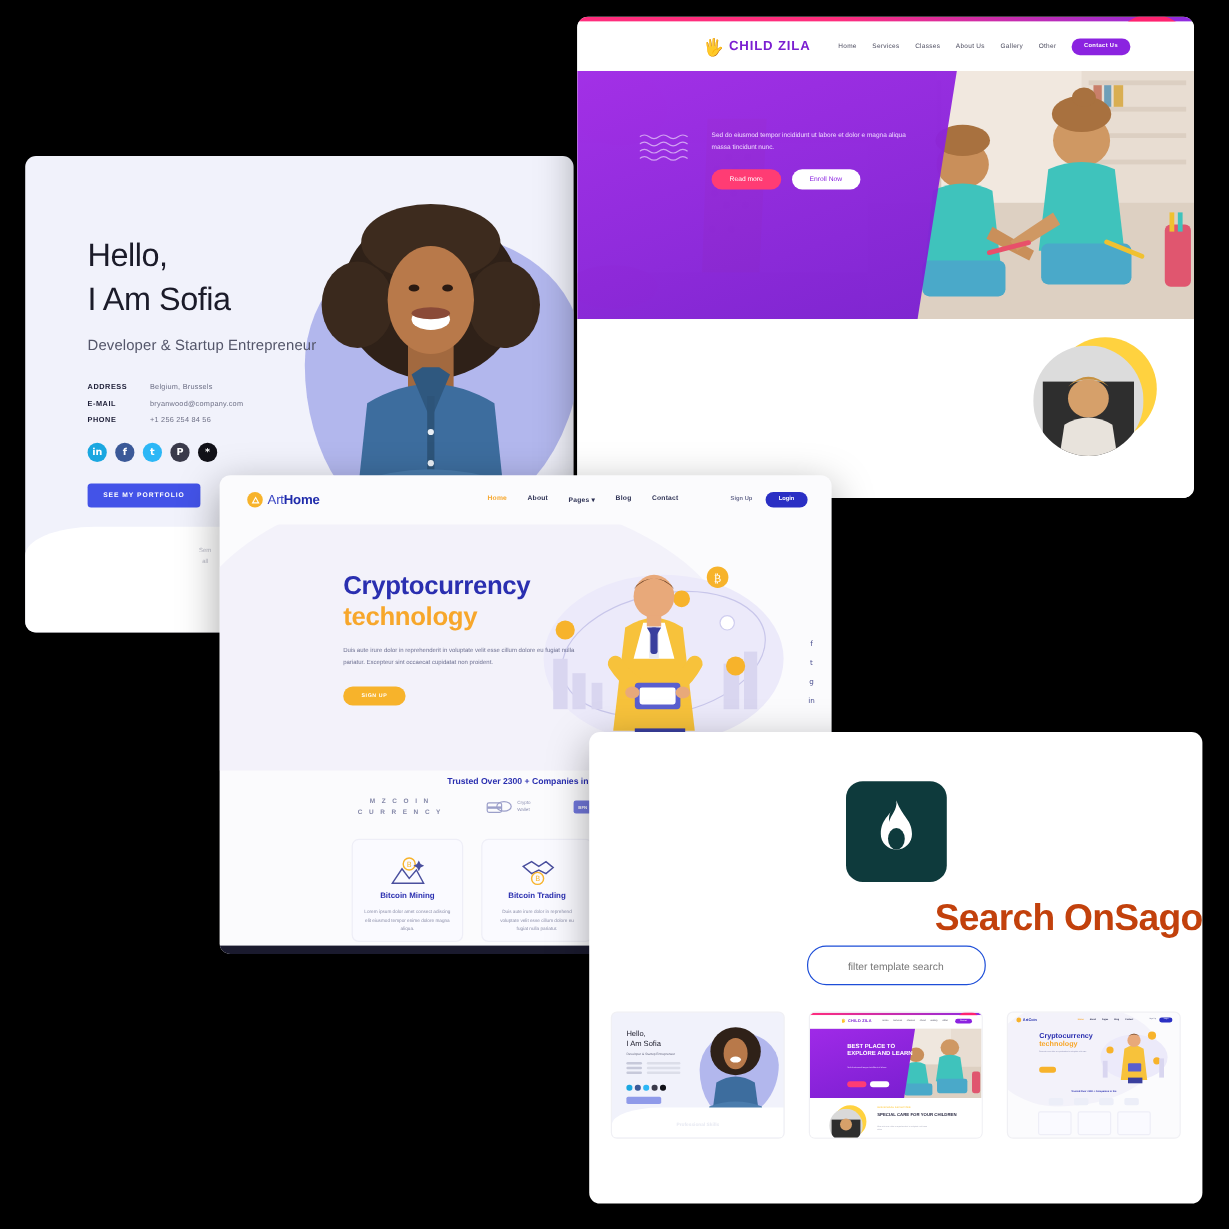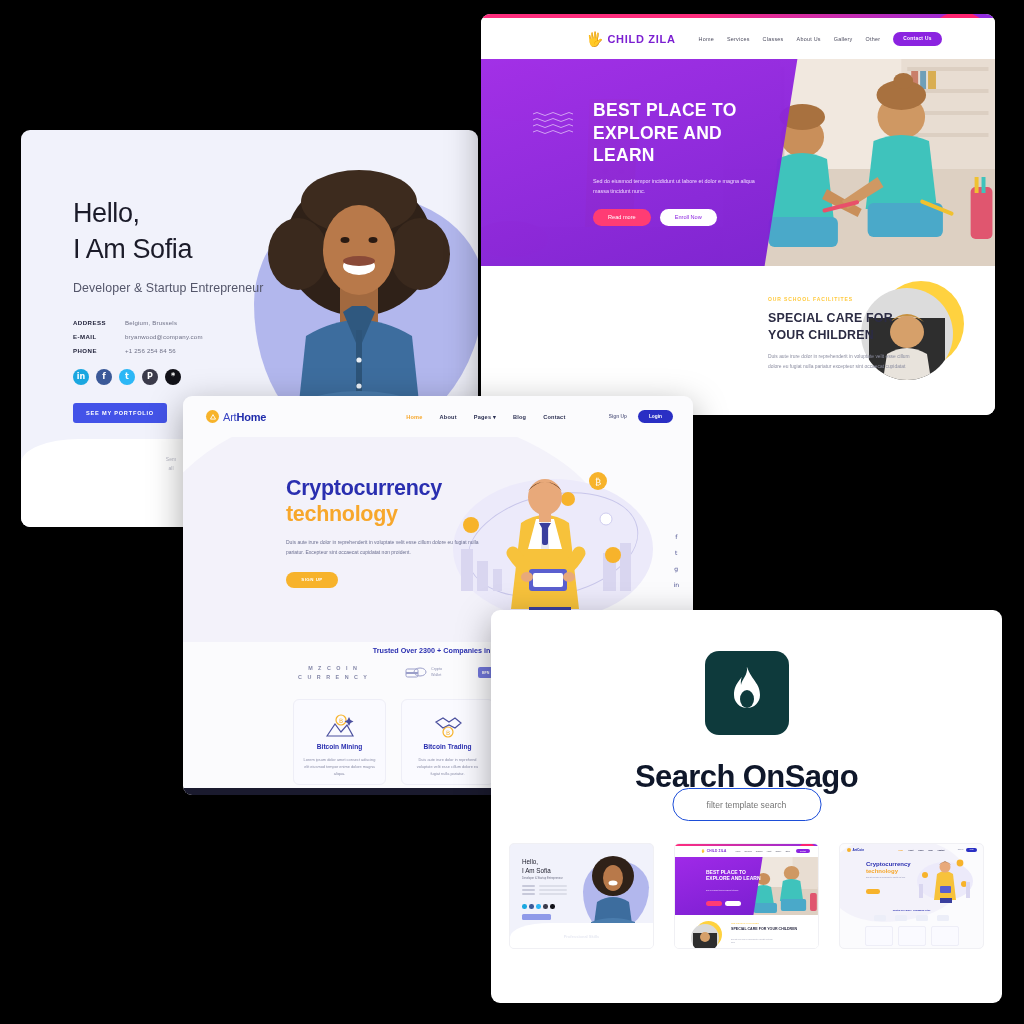--- a/index.html
+++ b/index.html
@@ -110,21 +110,21 @@
       display:flex;flex-direction:column;align-items:center;padding-top:14px;box-sizing:border-box;}
   .ac-ico{height:24px;display:flex;align-items:center;}
   .ac-t{margin-top:5px;font-size:6.6px;font-weight:800;color:#2a2fb0;}
   .ac-p{margin-top:6px;font-size:3.9px;line-height:1.85;color:#8b8ea8;text-align:center;width:72px;}
   .art-footstrip{position:absolute;left:0;right:0;bottom:0;height:7px;background:#1a1a2e;}
 
   
   #card-sago{left:491px;top:610px;width:511px;height:393px;background:#fff;}
   .sago-logo{position:absolute;left:50%;transform:translateX(-50%);top:41px;width:84px;height:84px;border-radius:14px;
       background:#0e3a3c;display:flex;align-items:center;justify-content:center;}
-  .sago-title{position:absolute;left:0;right:0;top:149px;text-align:center;font-size:31px;font-weight:700;color:#0f172a;letter-spacing:-.6px;}
+  .sago-title{position:absolute;left:0;right:0;top:137px;text-align:right;font-size:31px;font-weight:700;color:#c2410c;letter-spacing:-.6px;}
   .sago-search{position:absolute;left:50%;transform:translateX(-50%);top:178px;width:143px;height:29px;
       border:1px solid #1d4ed8;border-radius:16px;background:#fff;color:#8a8d96;font-size:8.6px;text-align:center;
       font-family:"Liberation Sans",sans-serif;outline:none;}
   .sago-thumbs{position:absolute;left:18px;right:18px;top:233px;display:flex;gap:20px;justify-content:center;}
   .th{width:143px;height:104px;border-radius:5px;overflow:hidden;background:#fff;border:1px solid #f0f0f4;position:relative;}
 
   
   .t1{background:#f1f2fb;}
   .t1-h{position:absolute;left:12px;top:14px;font-size:6.3px;line-height:1.4;color:#1b1b29;}
   .t1-s{position:absolute;left:12px;top:33px;font-size:2.7px;color:#6f7187;}
@@ -365,50 +365,37 @@
       <svg class="zh-wave" viewBox="0 0 46 26">
         <g stroke="#fff" fill="none" stroke-width="1">
           <path d="M0 3 q4 -3 8 0 t8 0 t8 0 t8 0 t8 0"></path>
           <path d="M0 9 q4 -3 8 0 t8 0 t8 0 t8 0 t8 0"></path>
           <path d="M0 15 q4 -3 8 0 t8 0 t8 0 t8 0 t8 0"></path>
           <path d="M0 21 q4 -3 8 0 t8 0 t8 0 t8 0 t8 0"></path>
         </g>
       </svg>
 
       <div class="zh-inner">
-        <div class="zh-h1">
-          <div>BEST PLACE TO</div>
-          <div>EXPLORE AND</div>
-          <div>LEARN</div>
-        </div>
         <div class="zh-p">Sed do eiusmod tempor incididunt ut labore et dolor e magna aliqua massa tincidunt nunc.</div>
         <div class="zh-btns">
           <div class="zh-b1">Read more</div>
           <div class="zh-b2">Enroll Now</div>
         </div>
       </div>
     </div>
 
     <div class="zila-lower">
       <div class="zl-circle"></div>
       <svg class="zl-photo" viewBox="0 0 92 92">
         <rect width="92" height="92" fill="#dcdcdc"></rect>
         <rect x="8" y="30" width="76" height="62" fill="#2e2e2e"></rect>
         <ellipse cx="46" cy="44" rx="17" ry="16" fill="#d6a06a"></ellipse>
         <path d="M29 34 q17 -16 34 0 q-8 -6 -17 -6 q-9 0 -17 6" fill="#c79242"></path>
         <path d="M26 66 Q46 54 66 66 L70 92 L22 92 Z" fill="#e8e3dc"></path>
       </svg>
-      <div class="zl-text">
-        <div class="zl-kicker">OUR SCHOOL FACILITITES</div>
-        <div class="zl-h2">
-          <div>SPECIAL CARE FOR</div>
-          <div>YOUR CHILDREN</div>
-        </div>
-        <div class="zl-p">Duis aute irure dolor in reprehenderit in voluptate velit esse cillum dolore eu fugiat nulla pariatur excepteur sint occaecat cupidatat</div>
-      </div>
     </div>
   </div>
 
   <div class="card" id="card-art">
     <div class="art-nav">
       <div class="art-logo">
         <span class="art-coin">
           <svg width="8" height="8" viewBox="0 0 10 10">
               <path d="M5 2 L8.2 7.6 H1.8 Z" fill="none" stroke="#fff" stroke-width="1.1"></path>
             </svg>

